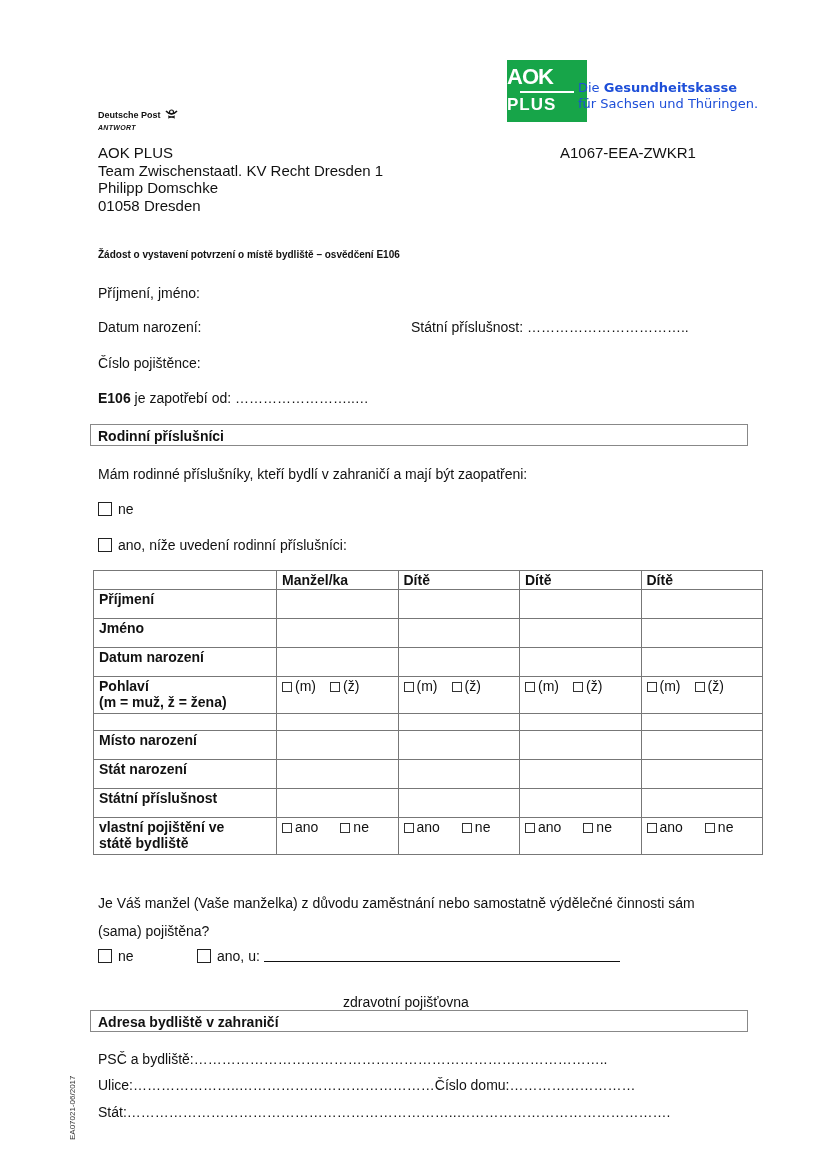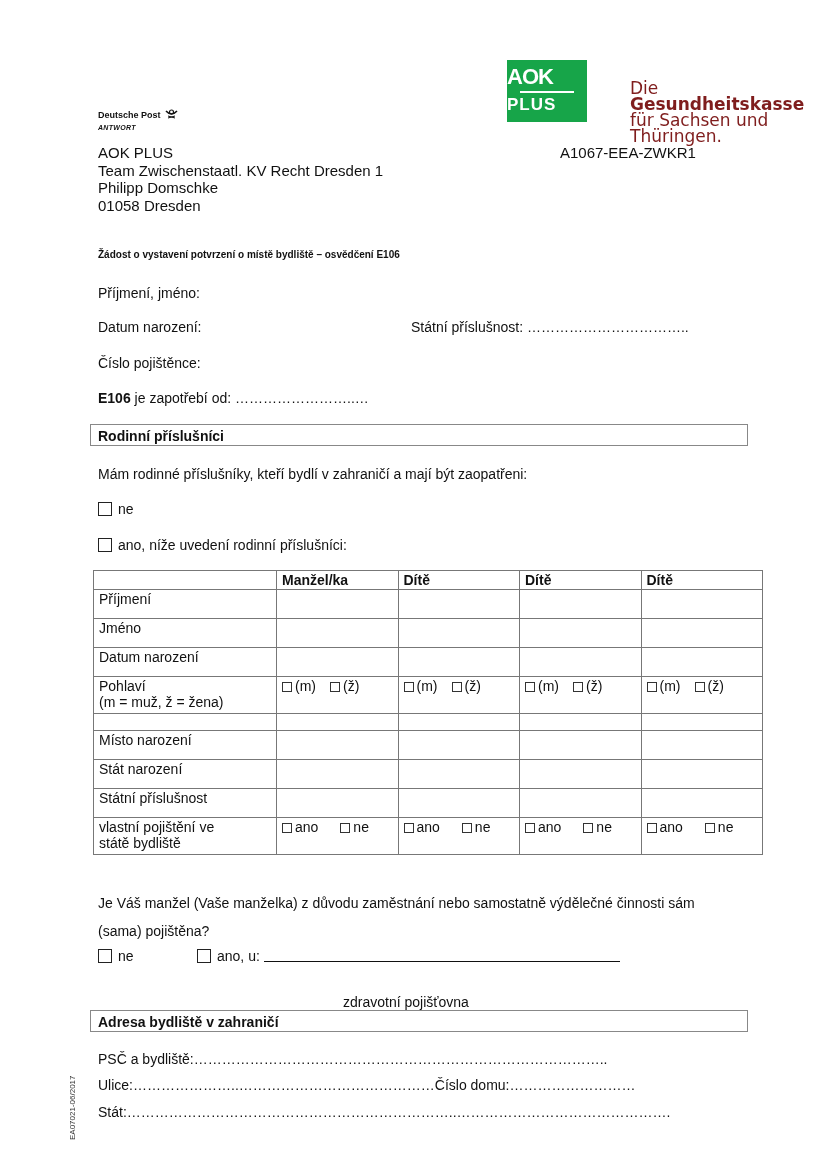--- a/index.html
+++ b/index.html
@@ -4,37 +4,37 @@
 <style>
   html, body { margin: 0; padding: 0; background: #ffffff; }
   body { width: 826px; height: 1169px; position: relative; overflow: hidden;
          font-family: "Liberation Sans", sans-serif; color: #111; }
   .abs { position: absolute; }
   .logo-box { left: 507px; top: 60px; width: 80px; height: 62px; background: #17a549;
               color: #fff; }
   .logo-aok { font-size: 22px; font-weight: bold; letter-spacing: -1px; margin-top: 6px; line-height: 22px; }
   .logo-line { width: 54px; height: 2px; background: #fff; margin: 3px auto 3px auto; }
   .logo-plus { font-size: 17px; font-weight: bold; letter-spacing: 1px; line-height: 18px; }
-  .slogan { left: 630px; top: 80px; color: #7f1d1d; font-size: 17px; line-height: 16px; font-family: "DejaVu Sans", sans-serif; }
+  .slogan { left: 578px; top: 80px; color: #1d4ed8; font-size: 13px; line-height: 16px; font-family: "DejaVu Sans", sans-serif; }
   .slogan b { font-weight: bold; }
   .dp { left: 98px; top: 109px; font-size: 9px; font-weight: bold; }
   .dp-horn { display: inline-block; width: 13px; height: 10px; vertical-align: -1px; margin-left: 2px; }
   .antwort { left: 98px; top: 124px; font-size: 7px; font-style: italic; font-weight: bold; letter-spacing: 0.3px; }
   .addr { left: 98px; top: 144px; font-size: 15px; line-height: 17.5px; }
   .code { left: 560px; top: 144px; font-size: 15px; }
   .title { left: 98px; top: 249px; font-size: 10px; font-weight: bold; }
   .field { font-size: 14px; }
   .sect { left: 90px; width: 658px; height: 22px; border: 1px solid #888; box-sizing: border-box;
           font-size: 14px; font-weight: bold; padding: 3px 0 0 7px; }
   .cb { display: inline-block; width: 14px; height: 14px; border: 1px solid #222; box-sizing: border-box;
         vertical-align: -2px; margin-right: 6px; }
   table.fam { position: absolute; left: 93px; top: 570px; width: 670px; border-collapse: collapse; font-size: 14px; }
   table.fam td, table.fam th { border: 1px solid #777; padding: 1px 5px; vertical-align: top; text-align: left; }
   table.fam th { font-weight: bold; height: 16px; }
-  table.fam td.lbl { font-weight: normal; width: 172px; }
+  table.fam td.lbl { font-weight: bold; width: 172px; }
   .r1 td { height: 26px; }
   .rsp td { height: 14px; }
   .cbs { display: inline-block; width: 10px; height: 10px; border: 1px solid #333; box-sizing: border-box; vertical-align: -1px; margin-right: 3px; }
   .opt { margin-right: 14px; font-weight: normal; }
   .side { left: 68px; top: 1140px; font-size: 8px; transform: rotate(-90deg); transform-origin: left top; color: #333; }
   .ul { display: inline-block; width: 356px; border-bottom: 1px solid #111; height: 12px; vertical-align: -1px; margin-left: 4px; }
 </style>
 </head>
 <body>
 

